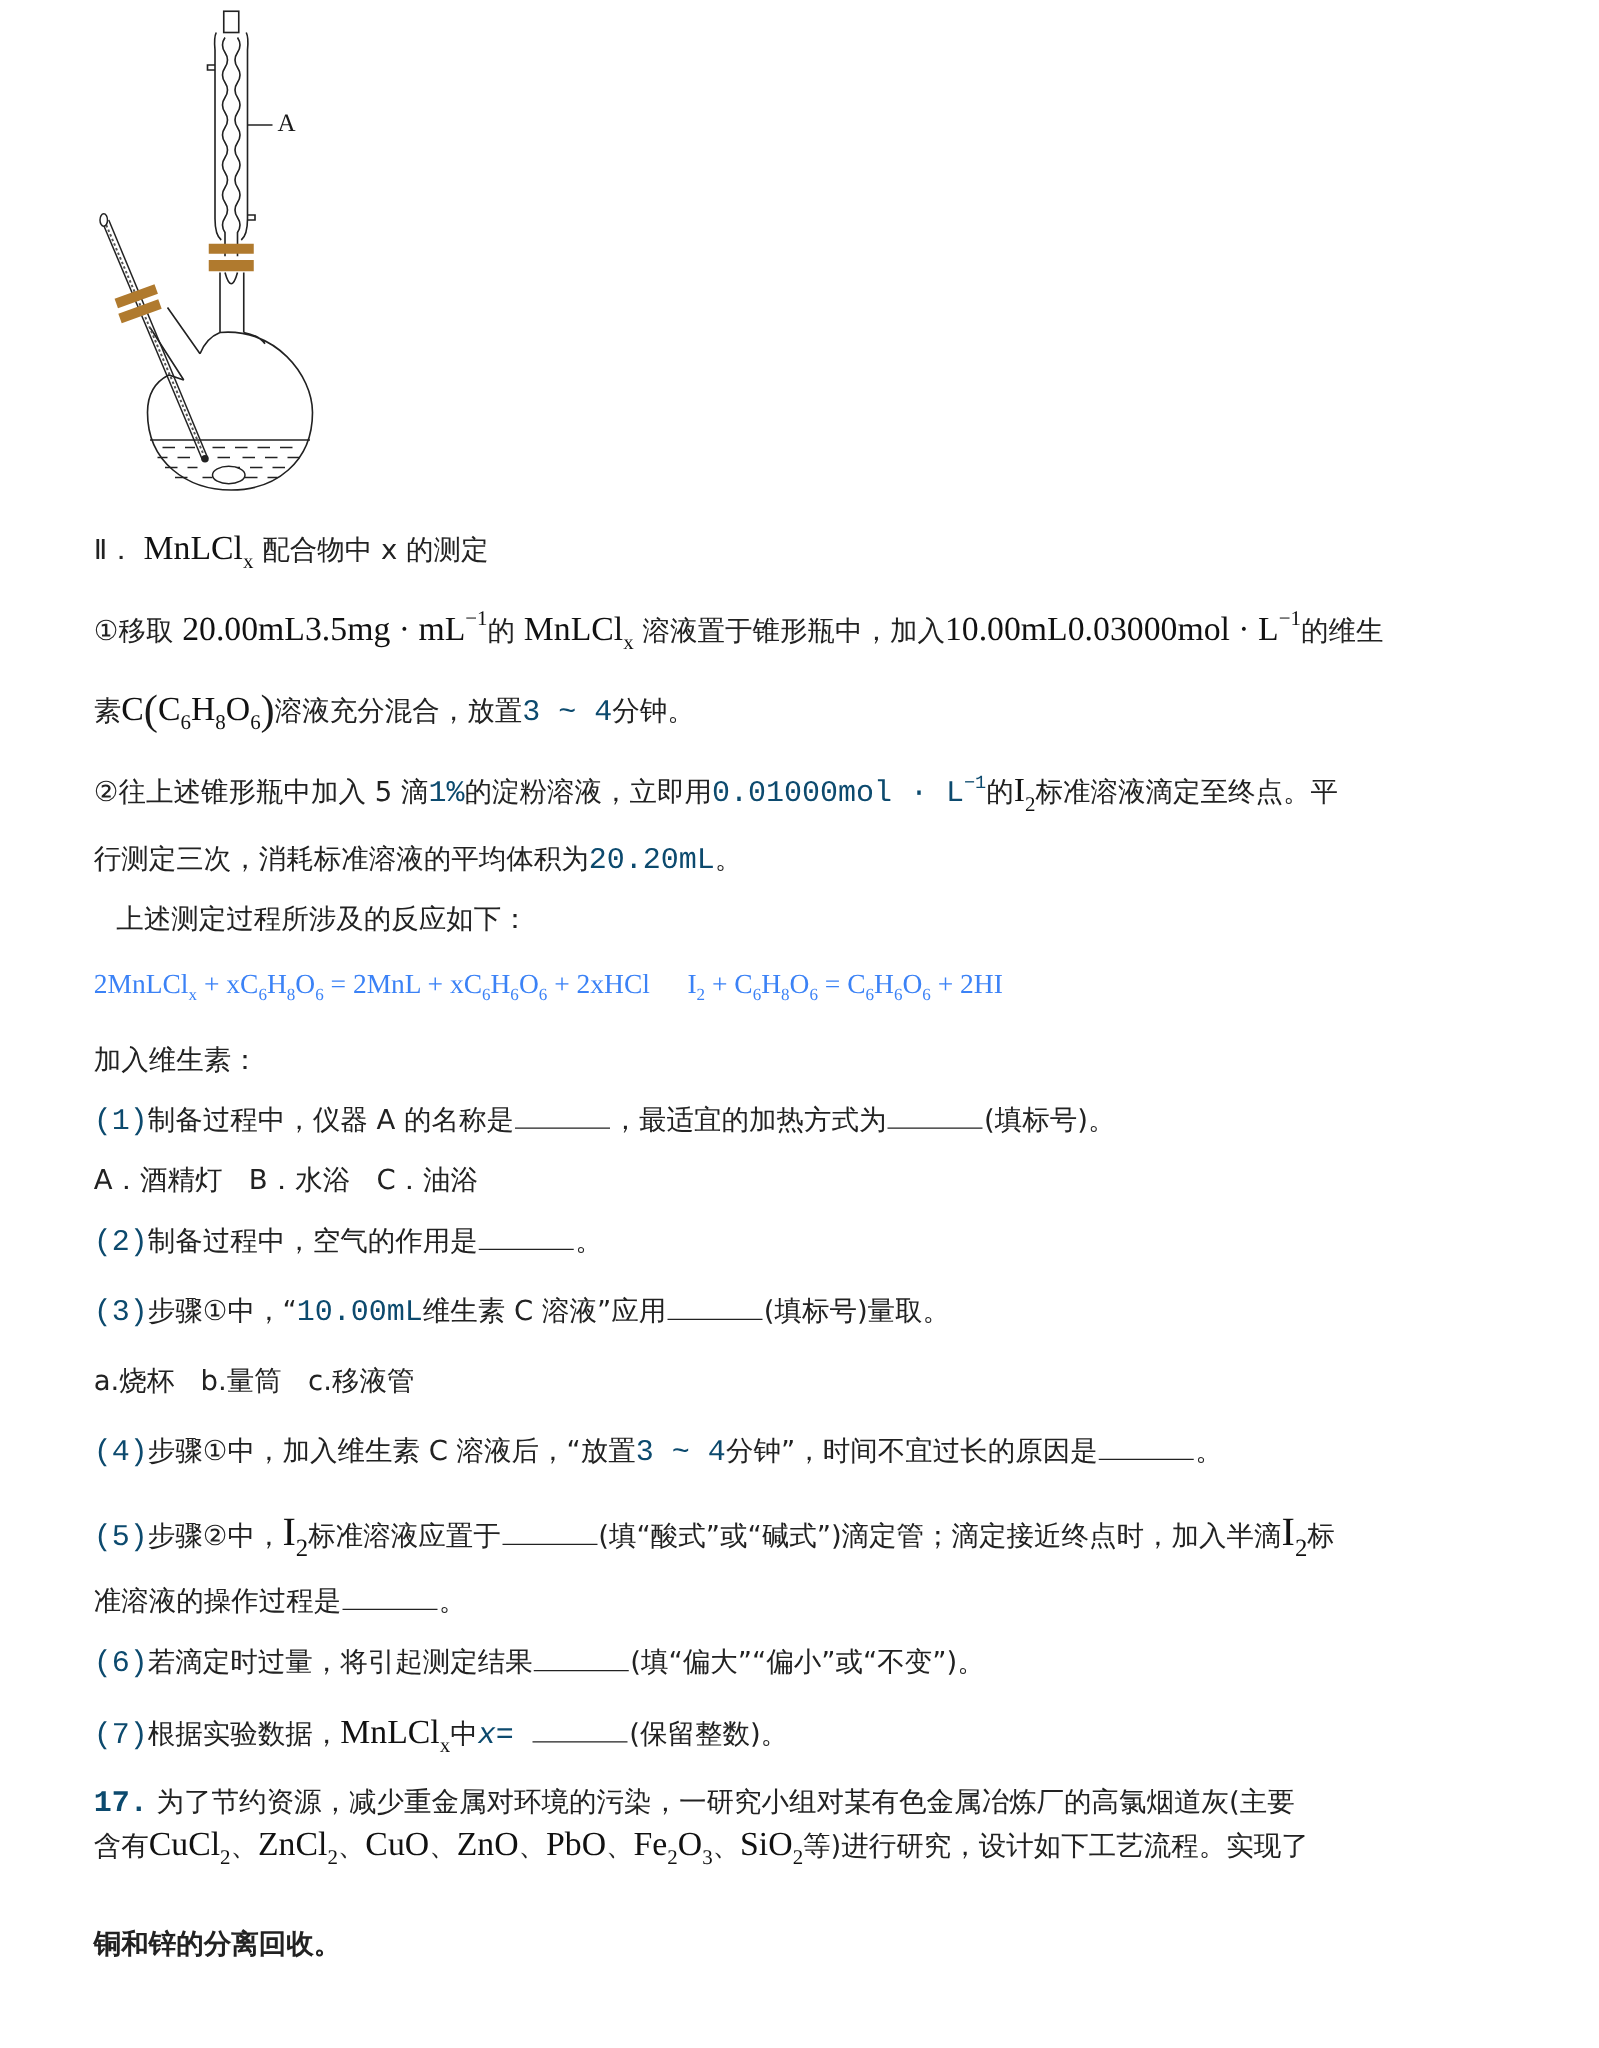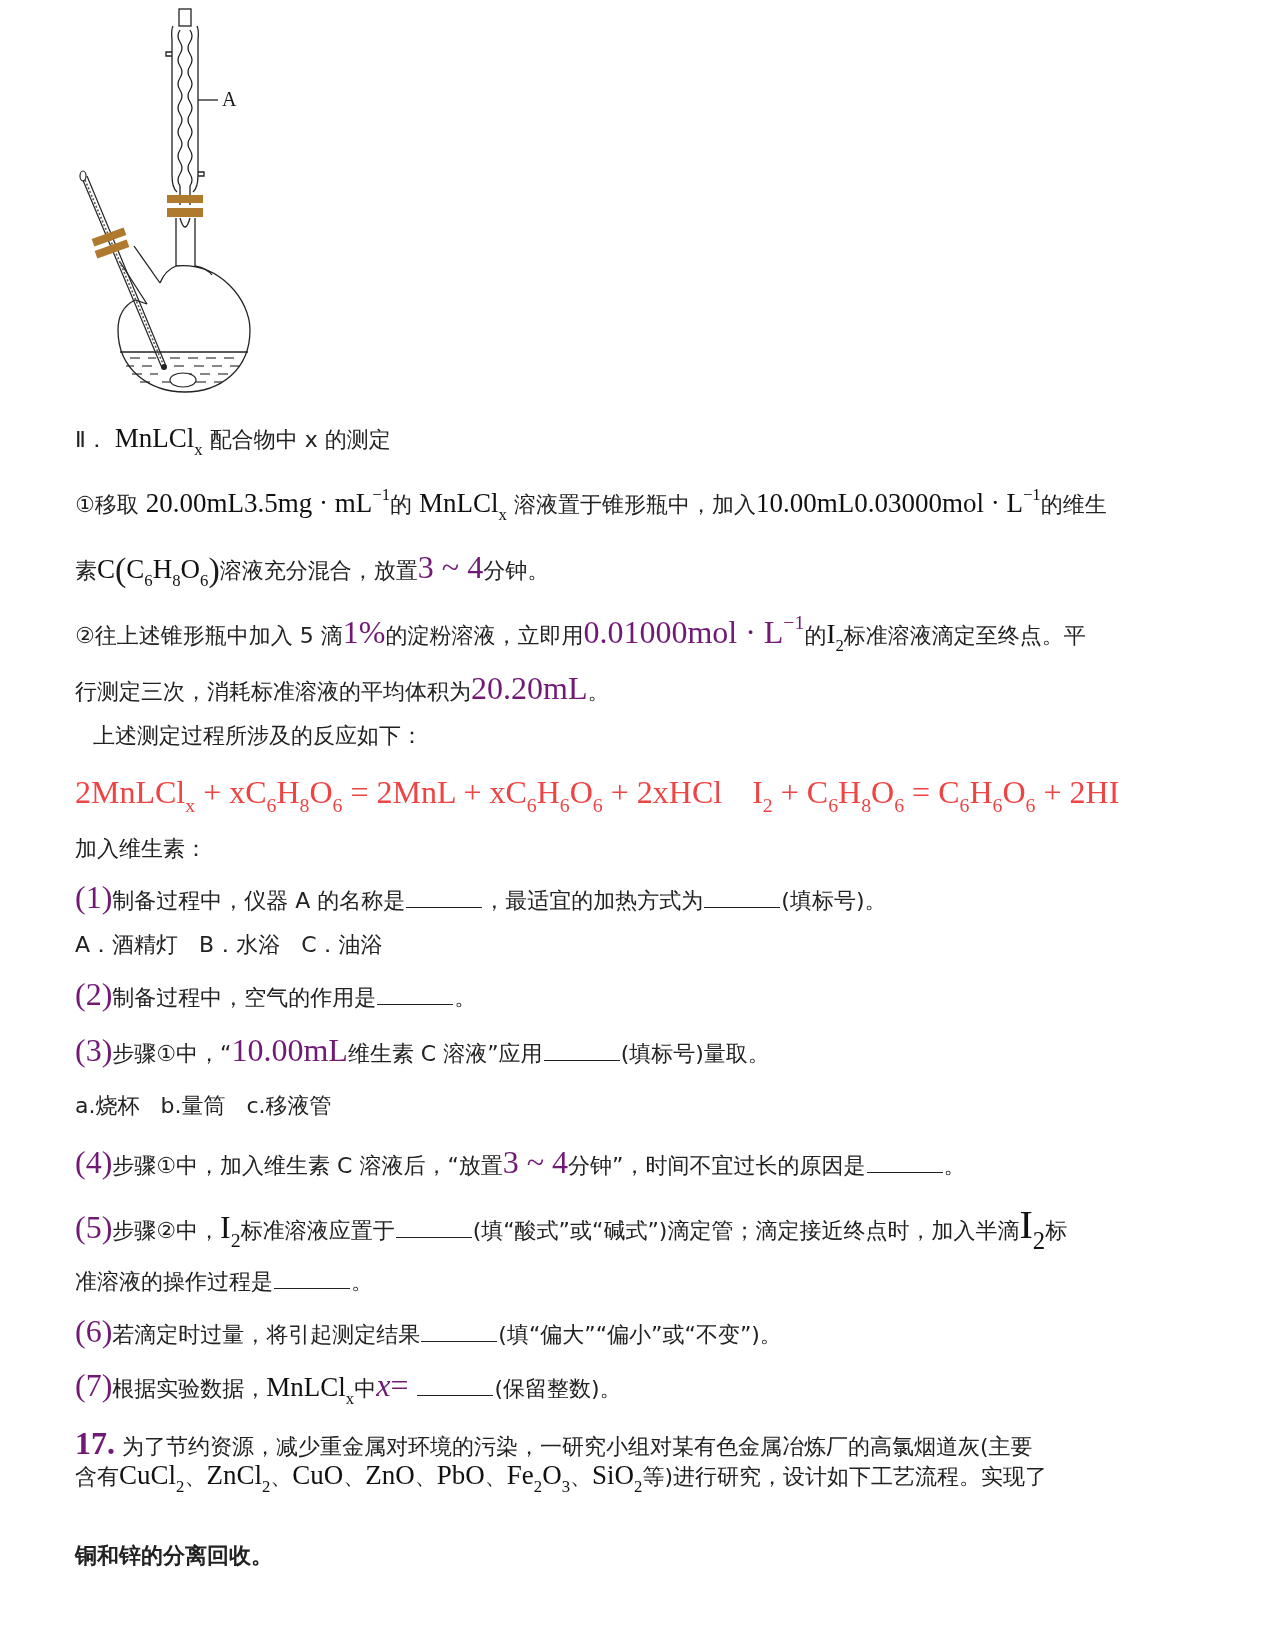--- a/index.html
+++ b/index.html
@@ -1,28 +1,28 @@
 <!DOCTYPE html>
 <html><head>
 <meta charset="utf-8">
 <style>
   html, body { margin:0; padding:0; background:#ffffff; }
   body { width:1279px; height:1638px; position:relative; overflow:hidden; color:#1a1a1a;
          font-family:"DejaVu Serif","Liberation Serif",serif; }
   .cjk { font-family:"DejaVu Sans","Liberation Sans",sans-serif; font-size:22px; color:#222; }
   .ln { position:absolute; left:75px; white-space:nowrap; font-size:22px; line-height:30px; }
   .lat { font-family:"Liberation Serif","DejaVu Serif",serif; font-size:27px; color:#111; }
-  .lat-s { font-family:Liberation Serif, serif; font-size:32px; color:#701a75; }
+  .lat-s { font-family:Liberation Mono, monospace; font-size:24px; color:#0c4a6e; }
   sub, sup { font-size:62%; line-height:0; }
   sub { vertical-align:-0.45em; }
   sup { vertical-align:0.7em; }
   .blank { display:inline-block; width:76px; border-bottom:1.5px solid #222; height:20px; vertical-align:baseline; margin:0 1px; }
   .paren-big { font-size:34px; font-family:"Liberation Serif",serif; vertical-align:-3px; }
   #figure { position:absolute; left:70px; top:0; width:220px; height:400px; }
-  .eq { position:absolute; left:75px; top:774px; white-space:nowrap; font-family:"Liberation Serif",serif; font-size:32px; color:#ef4444; }
+  .eq { position:absolute; left:75px; top:774px; white-space:nowrap; font-family:"Liberation Serif",serif; font-size:22px; color:#3b82f6; }
   .gap { display:inline-block; width:30px; }
 </style>
 </head>
 <body>
 
 <div id="figure">
   <svg width="220" height="400" viewBox="0 0 220 400">
     <g fill="none" stroke="#222" stroke-width="1.3">
 
       <rect x="109" y="9" width="12" height="17"></rect>
@@ -143,21 +143,21 @@
 </div>
 <div class="ln" style="top:1091px;">
   <span class="cjk">a.烧杯</span>&nbsp;&nbsp;&nbsp;<span class="cjk">b.量筒</span>&nbsp;&nbsp;&nbsp;<span class="cjk">c.移液管</span>
 </div>
 
 <div class="ln" style="top:1147px;">
   <span class="lat-s">(4)</span><span class="cjk">步骤①中，加入维生素 C 溶液后，“放置</span><span class="lat-s">3 ~ 4</span><span class="cjk">分钟”，时间不宜过长的原因是</span><span class="blank"></span><span class="cjk">。</span>
 </div>
 
 <div class="ln" style="top:1210px;">
-  <span class="lat-s">(5)</span><span class="cjk">步骤②中，</span><span class="lat" style="font-size:32px;"><span>I</span><sub>2</sub></span><span class="cjk">标准溶液应置于</span><span class="blank"></span><span class="cjk">(填“酸式”或“碱式”)滴定管；滴定接近终点时，加入半滴</span><span class="lat" style="font-size:40px;"><span>I</span><sub>2</sub></span><span class="cjk">标</span>
+  <span class="lat-s">(5)</span><span class="cjk">步骤②中，</span><span class="lat" style="font-size:32px;"><span>I</span><sub>2</sub></span><span class="cjk">标准溶液应置于</span><span class="blank"></span><span class="cjk">(填“酸式”或“碱式”)滴定管；滴定接近终点时，加入半滴</span><span class="lat" style="font-size:32px;"><span>I</span><sub>2</sub></span><span class="cjk">标</span>
 </div>
 <div class="ln" style="top:1267px;">
   <span class="cjk">准溶液的操作过程是</span><span class="blank"></span><span class="cjk">。</span>
 </div>
 
 <div class="ln" style="top:1316px;text-align:right;">
   <span class="lat-s">(6)</span><span class="cjk">若滴定时过量，将引起测定结果</span><span class="blank"></span><span class="cjk">(填“偏大”“偏小”或“不变”)。</span>
 </div>
 
 <div class="ln" style="top:1370px;">

